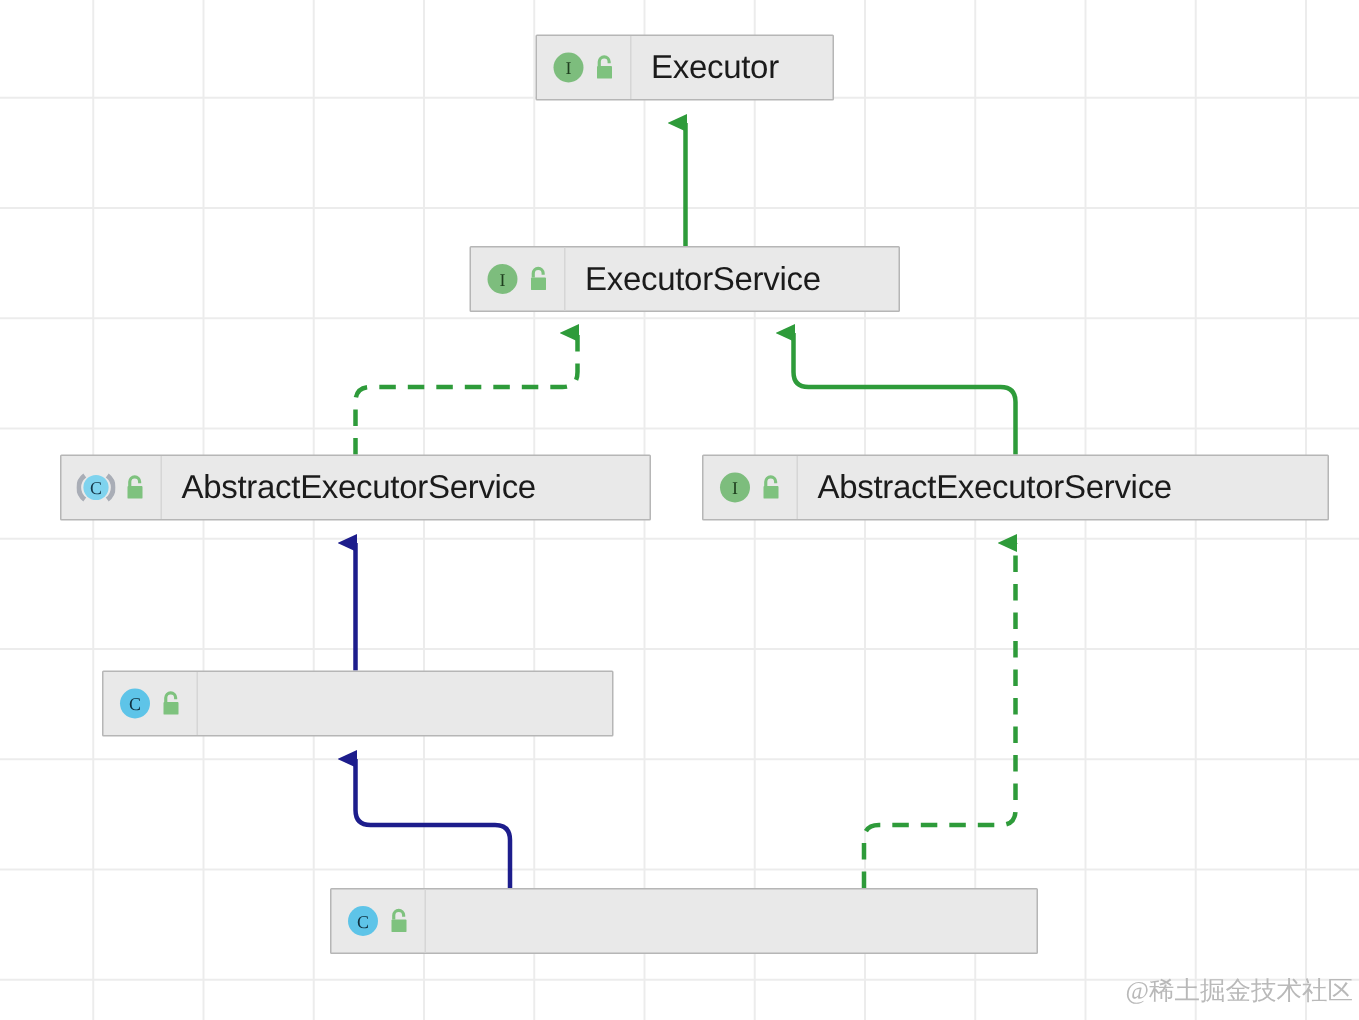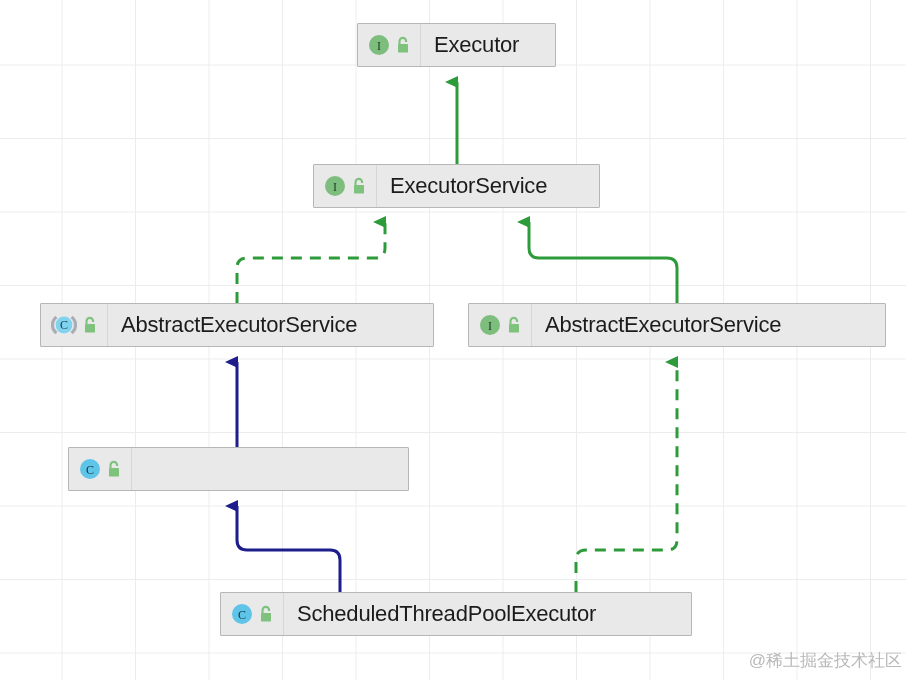--- a/index.html
+++ b/index.html
@@ -74,21 +74,21 @@
   .type-icon { display: block; }
   .lock-icon { display: block; }
 
   
   #watermark {
     position: absolute;
     right: 4px;
     bottom: 8px;
     font-size: 17px;
     color: #b9b9b9;
-    font-family: Liberation Sans, sans-serif;
+    font-family: Liberation Serif, serif;
     white-space: nowrap;
     z-index: 6;
   }
 </style>
 </head>
 <body>
 
 <div id="diagram-canvas">
 
   <svg id="connector-layer" width="906" height="680" viewBox="0 0 906 680">
@@ -201,18 +201,17 @@
     <span class="node-gutter">
       <svg class="type-icon" width="22" height="22" viewBox="0 0 22 22">
         <circle cx="11" cy="11" r="10" fill="#5ec4e8"></circle>
         <text x="11" y="15.5" text-anchor="middle" font-family="Liberation Serif, serif" font-size="12" fill="#10303f">C</text>
       </svg>
       <svg class="lock-icon" width="17" height="19" viewBox="0 0 17 19">
         <path d="M4.5 8 V5.2 a3.3 3.3 0 0 1 6.6 0 v0.9" fill="none" stroke="#7ec27e" stroke-width="2.1"></path>
         <rect x="3" y="8" width="10" height="8.4" rx="0.6" fill="#7ec27e"></rect>
       </svg>
     </span>
-    <span class="node-label">ScheduledThreadPoolExecutor</span>
   </div>
 
   <div id="watermark">@稀土掘金技术社区</div>
 
 </div>
 
 </body></html>

